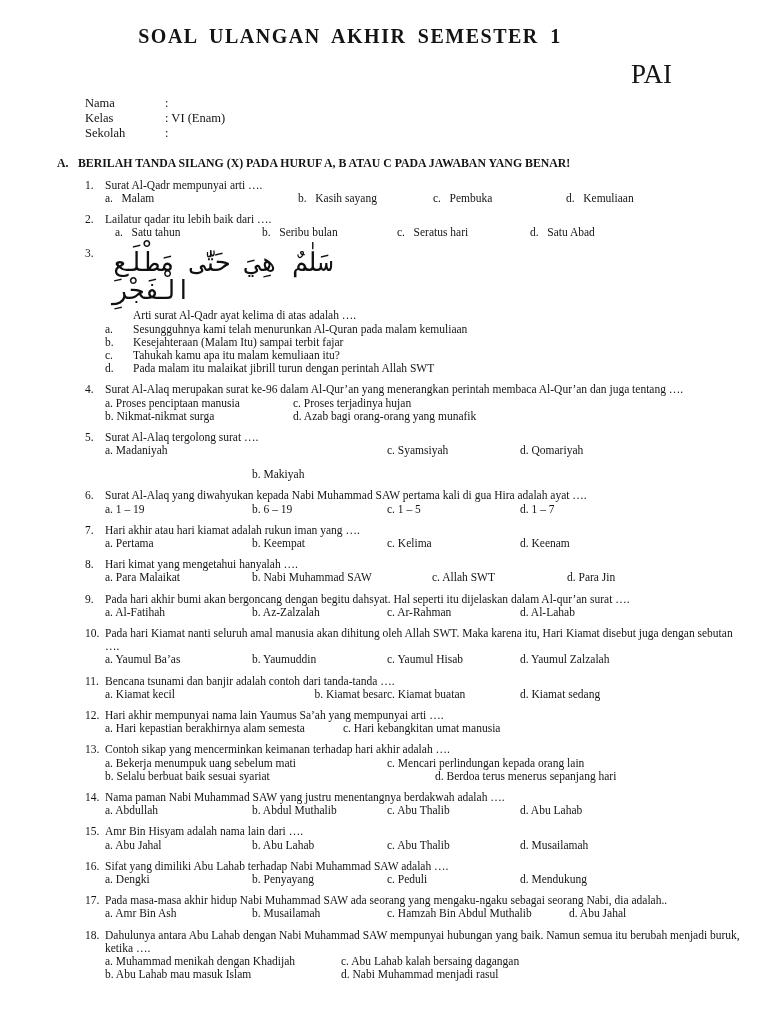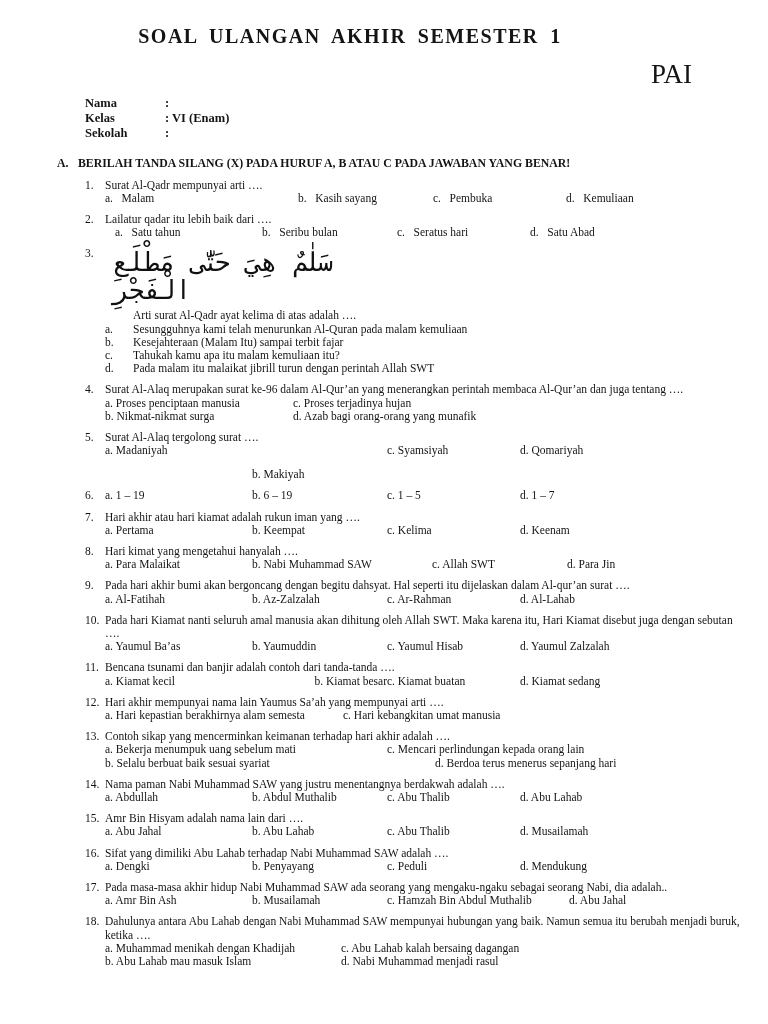--- a/index.html
+++ b/index.html
@@ -6,23 +6,23 @@
   body{
     width:768px;height:1024px;background:#ffffff;color:#141414;
     font-family:"Liberation Serif","DejaVu Serif",serif;
     overflow:hidden;position:relative;
   }
   .title{
     width:700px;margin-top:25px;text-align:center;
     font-size:20px;font-weight:bold;letter-spacing:1.5px;word-spacing:5px;
   }
   .subject{
-    text-align:right;padding-right:76px;font-size:27px;margin-top:12px;line-height:28px;
+    text-align:right;padding-right:96px;font-size:27px;margin-top:12px;line-height:28px;
   }
-  .fields{margin:8px 0 0 85px;font-size:12.5px;font-weight:bold;}
+  .fields{margin:8px 0 0 85px;font-size:12.5px;font-weight:normal;}
   .field{display:flex;line-height:15px;}
   .field .flabel{width:80px;}
   .section-head{display:flex;margin:16px 20px 0 57px;font-weight:bold;font-size:11.8px;line-height:13.5px;}
   .section-head .sec-label{width:21px;flex:none;}
   #questions{margin:0 20px 0 85px;font-size:11.5px;line-height:13.2px;}
   .q{display:flex;margin-top:8px;}
   .q-num{width:20px;flex:none;}
   .q-body{flex:1;min-width:0;}
   .opt-row{display:flex;}
   .opt-row span{flex:none;white-space:nowrap;}
@@ -134,20 +134,21 @@
           <span style="width: 147px;">a. Madaniyah</span>
           <span style="width: 135px; margin-top: 24px;">b. Makiyah</span>
           <span style="width: 133px;">c. Syamsiyah</span>
           <span>d. Qomariyah</span>
         </div>
       </div>
     </div>
     <div class="q">
       <div class="q-num">6.</div>
       <div class="q-body">
+        <div class="q-text">Surat Al-Alaq yang diwahyukan kepada Nabi Muhammad SAW pertama kali di gua Hira adalah ayat ….</div>
         <div class="opt-row">
           <span style="width: 147px;">a. 1 – 19</span>
           <span style="width: 135px;">b. 6 – 19</span>
           <span style="width: 133px;">c. 1 – 5</span>
           <span>d. 1 – 7</span>
         </div>
       </div>
     </div>
     <div class="q">
       <div class="q-num">7.</div>

